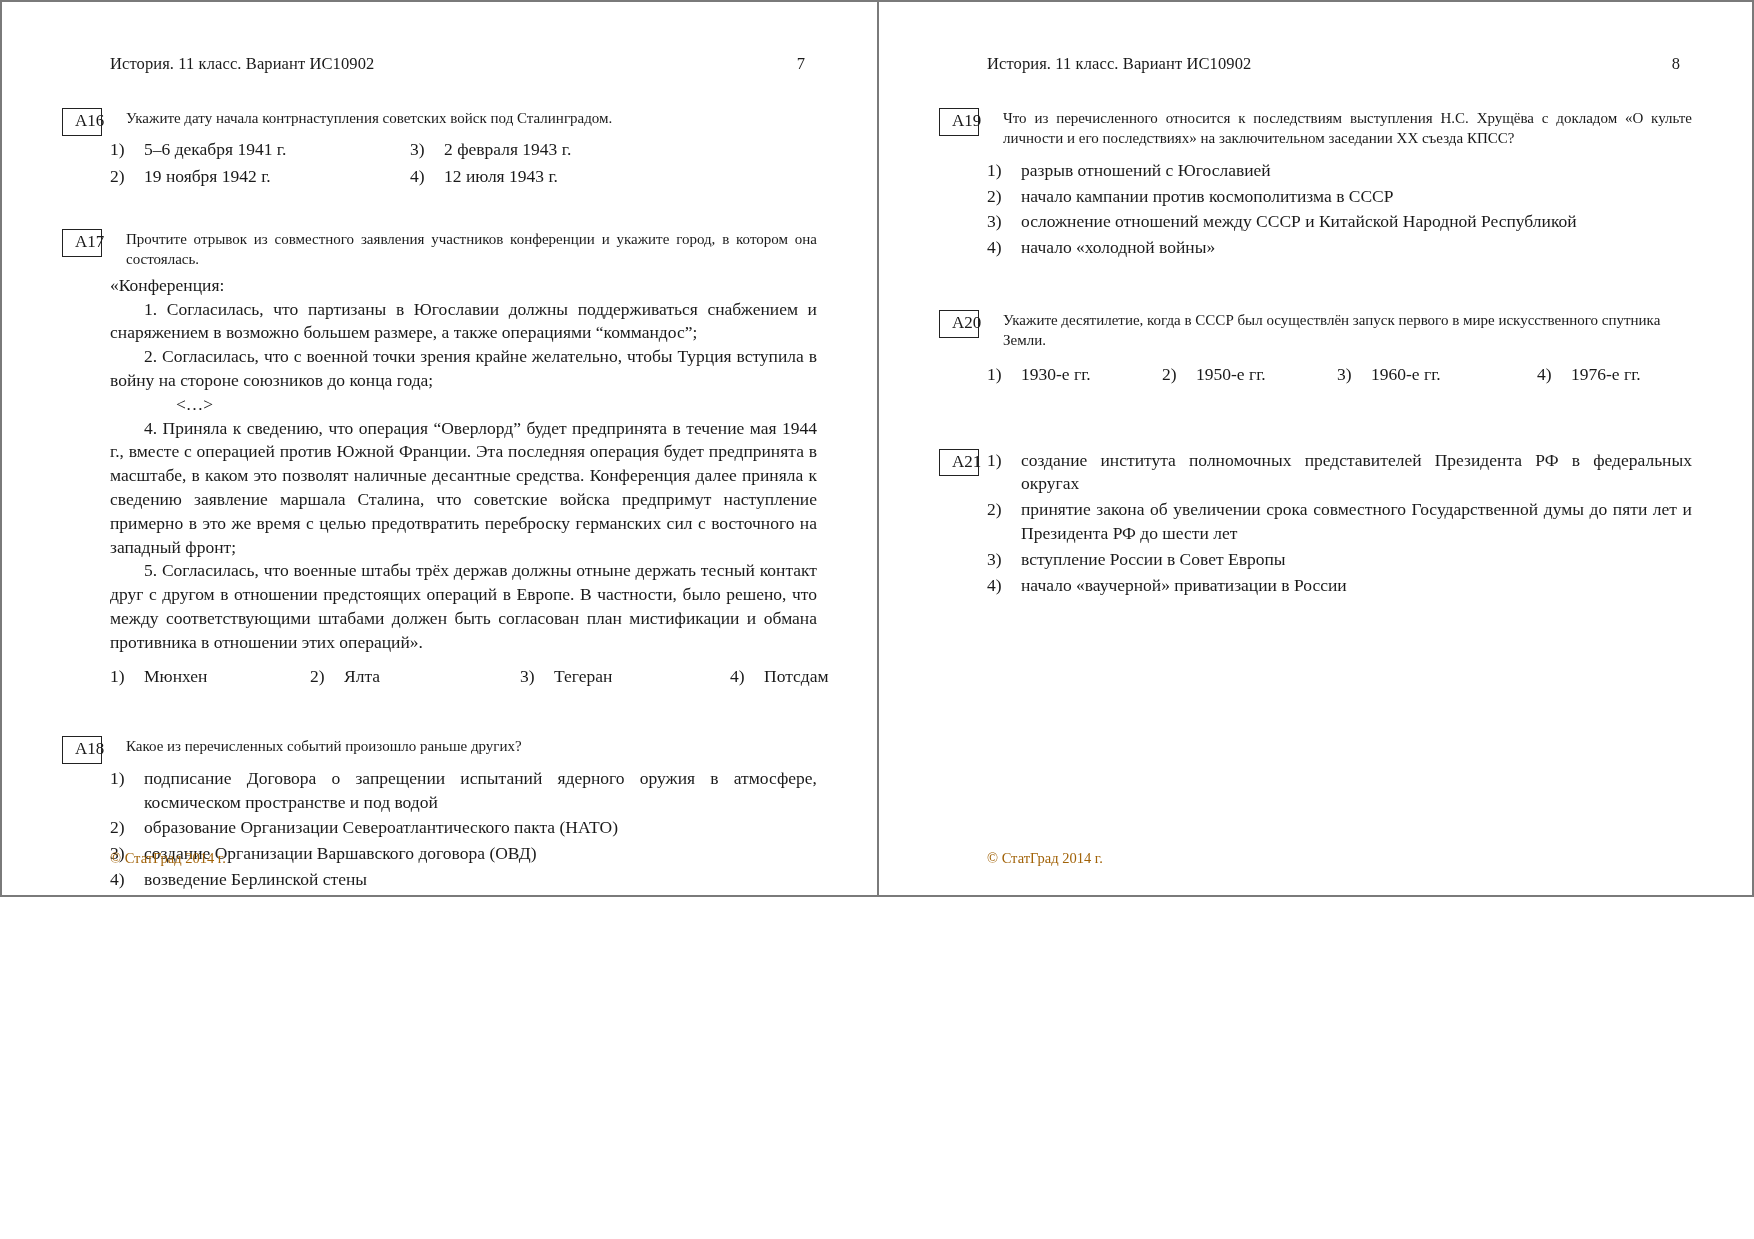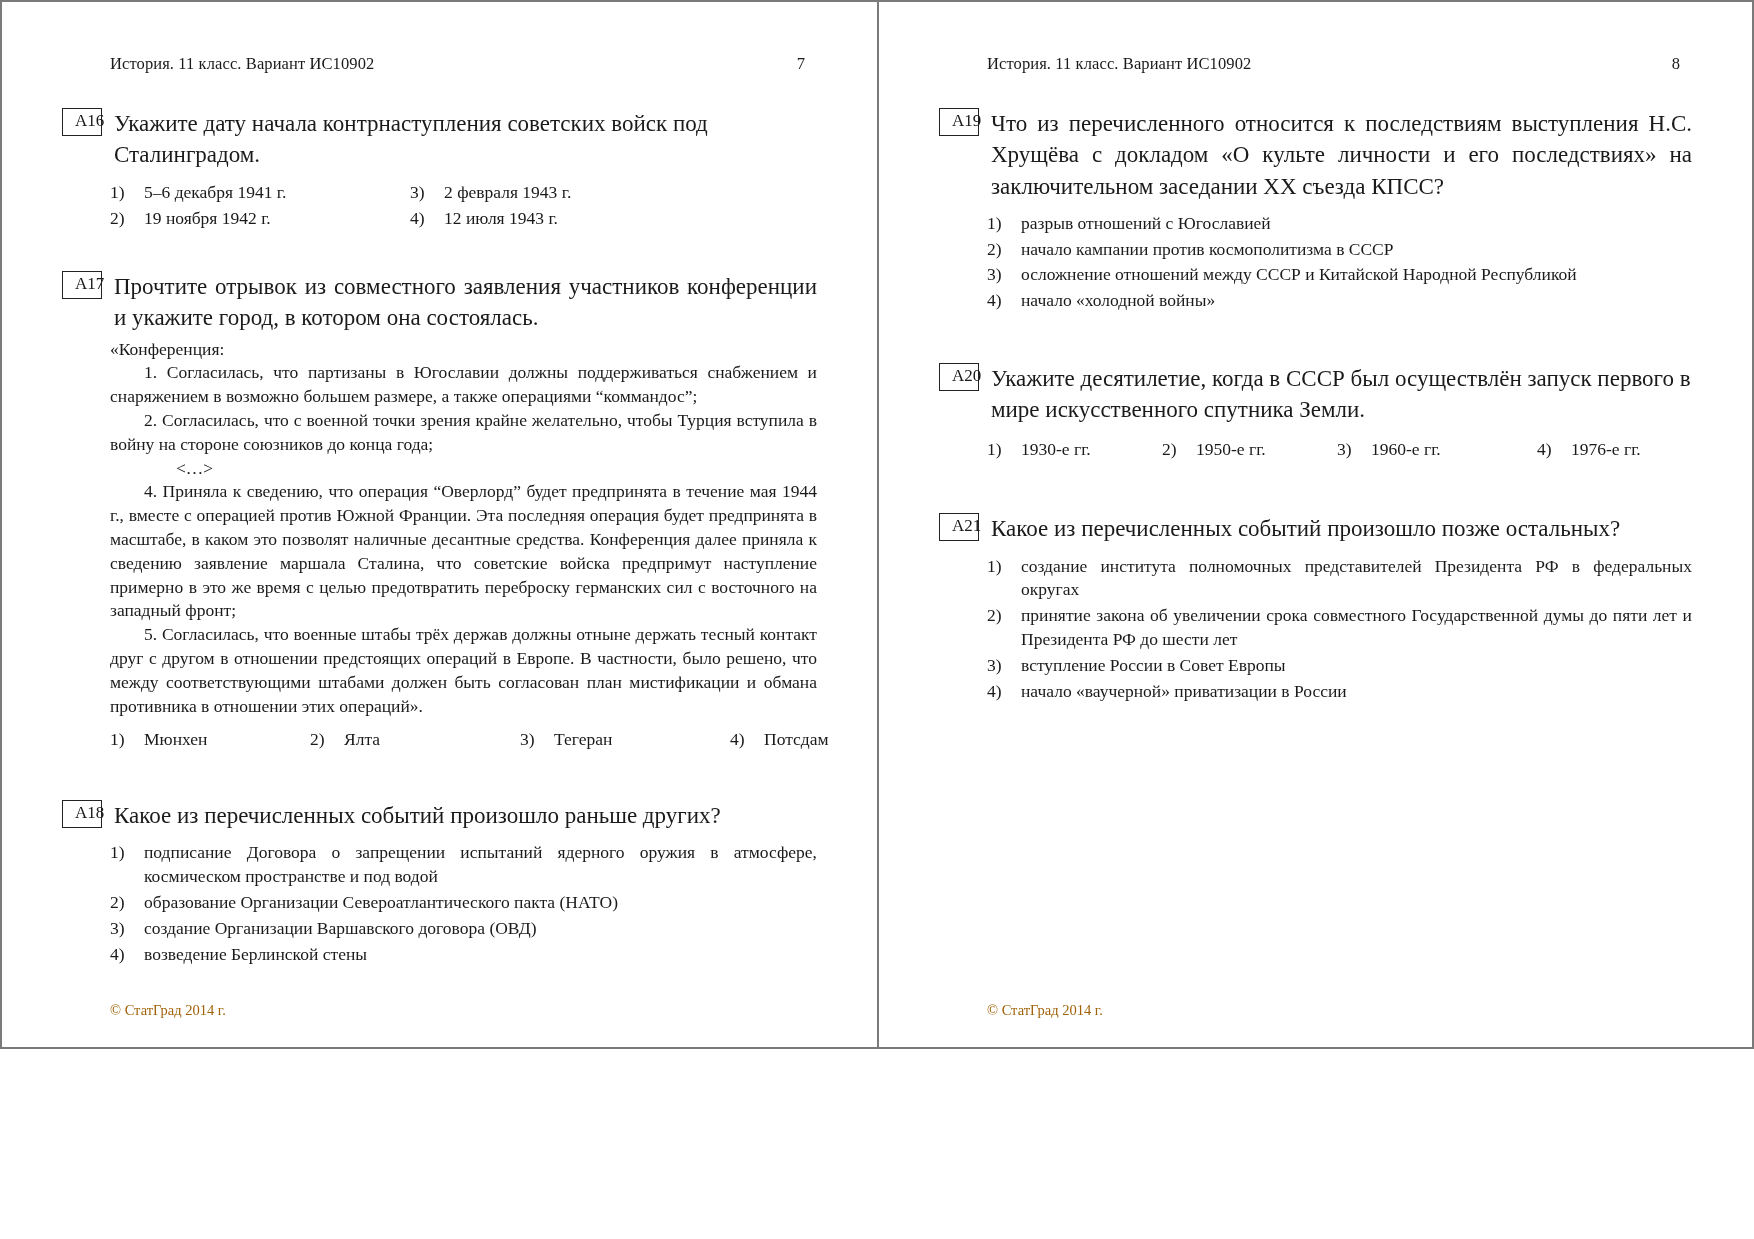--- a/index.html
+++ b/index.html
@@ -10,21 +10,21 @@
   body {
     width: 1754px;
     height: 1239px;
     font-family: "Liberation Serif", serif;
     color: #1a1a1a;
     overflow: hidden;
   }
   .spread {
     display: flex;
     width: 1754px;
-    height: 1049px;
+    height: 897px;
     box-sizing: border-box;
     border: 2px solid #7a7a7a;
   }
   .page {
     position: relative;
     box-sizing: border-box;
     height: 100%;
     padding: 52px 60px 0 60px;
   }
   .page-left {
@@ -63,24 +63,24 @@
     box-sizing: border-box;
     border: 1.5px solid #222;
     text-align: center;
     font-size: 17px;
     line-height: 1.35;
     padding: 1px 0 2px 12px;
     background: #fff;
     font-family: "Liberation Serif", serif;
   }
   .qstem {
-    font-size: 23px;
+    font-size: 15px;
     line-height: 1.36;
     text-align: justify;
-    margin: 0 0 4px 4px;
+    margin: 0 0 4px 16px;
   }
   .qstem.nojust { text-align: left; }
   .passage p {
     font-size: 17.5px;
     line-height: 1.36;
     text-align: justify;
     margin: 0;
     text-indent: 0;
   }
   .passage p.ind { text-indent: 34px; }
@@ -309,21 +309,20 @@
             <span class="num">4)</span>
             <span>1976-е гг.</span>
           </div>
         </div>
       </div>
 
       <div style="height:26px"></div>
 
       <div class="qblock">
         <div class="qcode">A21</div>
-        <p class="qstem nojust">Какое из перечисленных событий произошло позже остальных?</p>
         <ol class="opts hang">
           <li>
             <span class="num">1)</span>
             <span>создание института полномочных представителей Президента РФ в федеральных округах</span>
           </li>
           <li>
             <span class="num">2)</span>
             <span>принятие закона об увеличении срока совместного Государственной думы до пяти лет и Президента РФ до шести лет</span>
           </li>
           <li>

